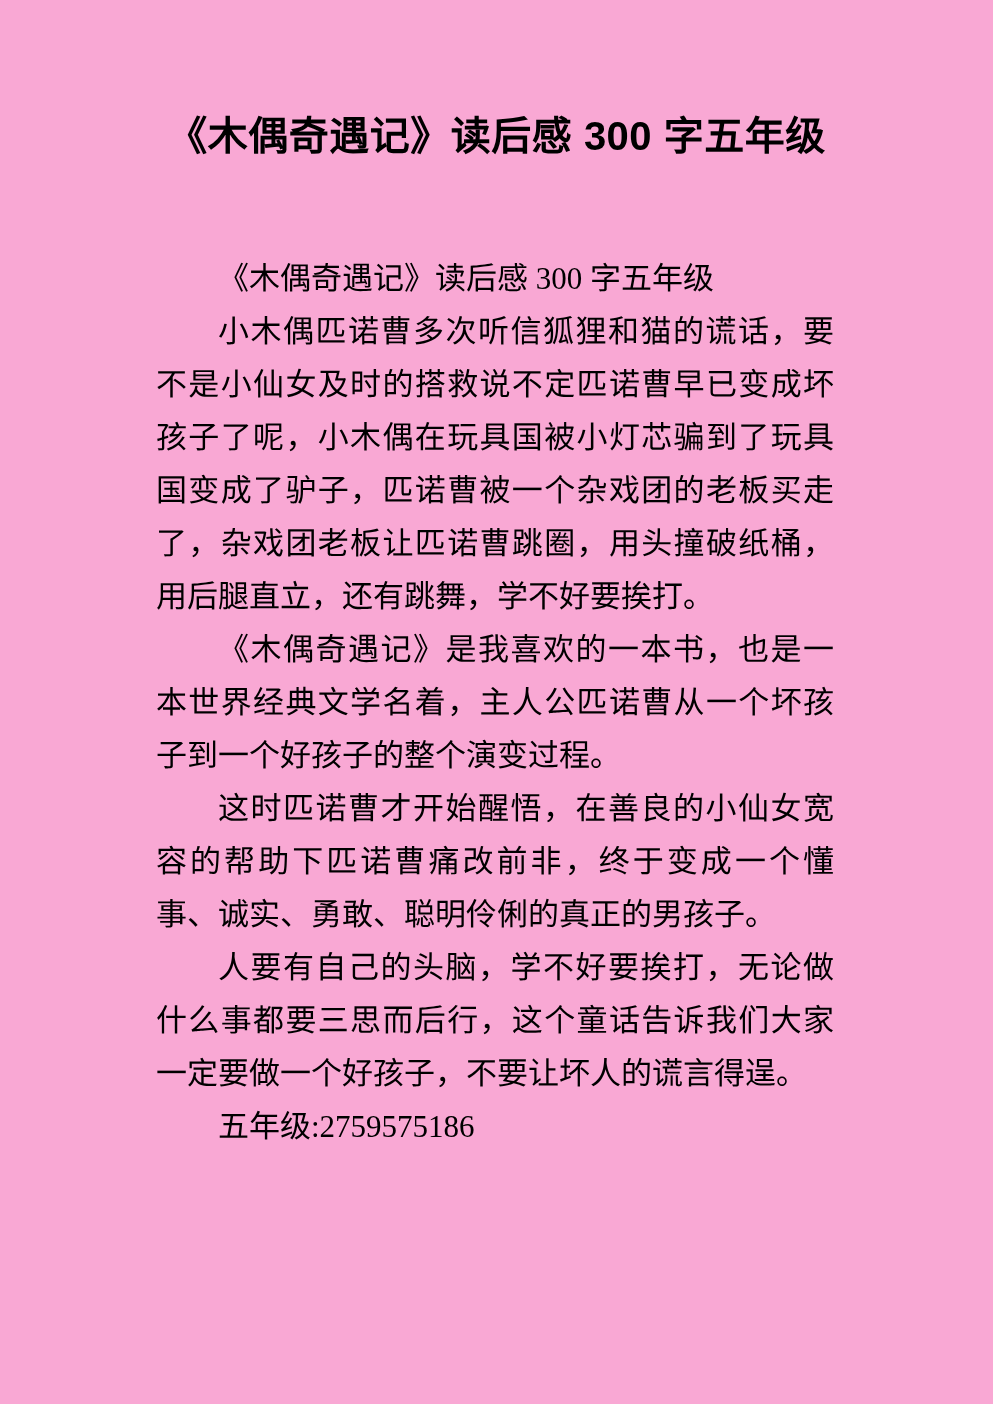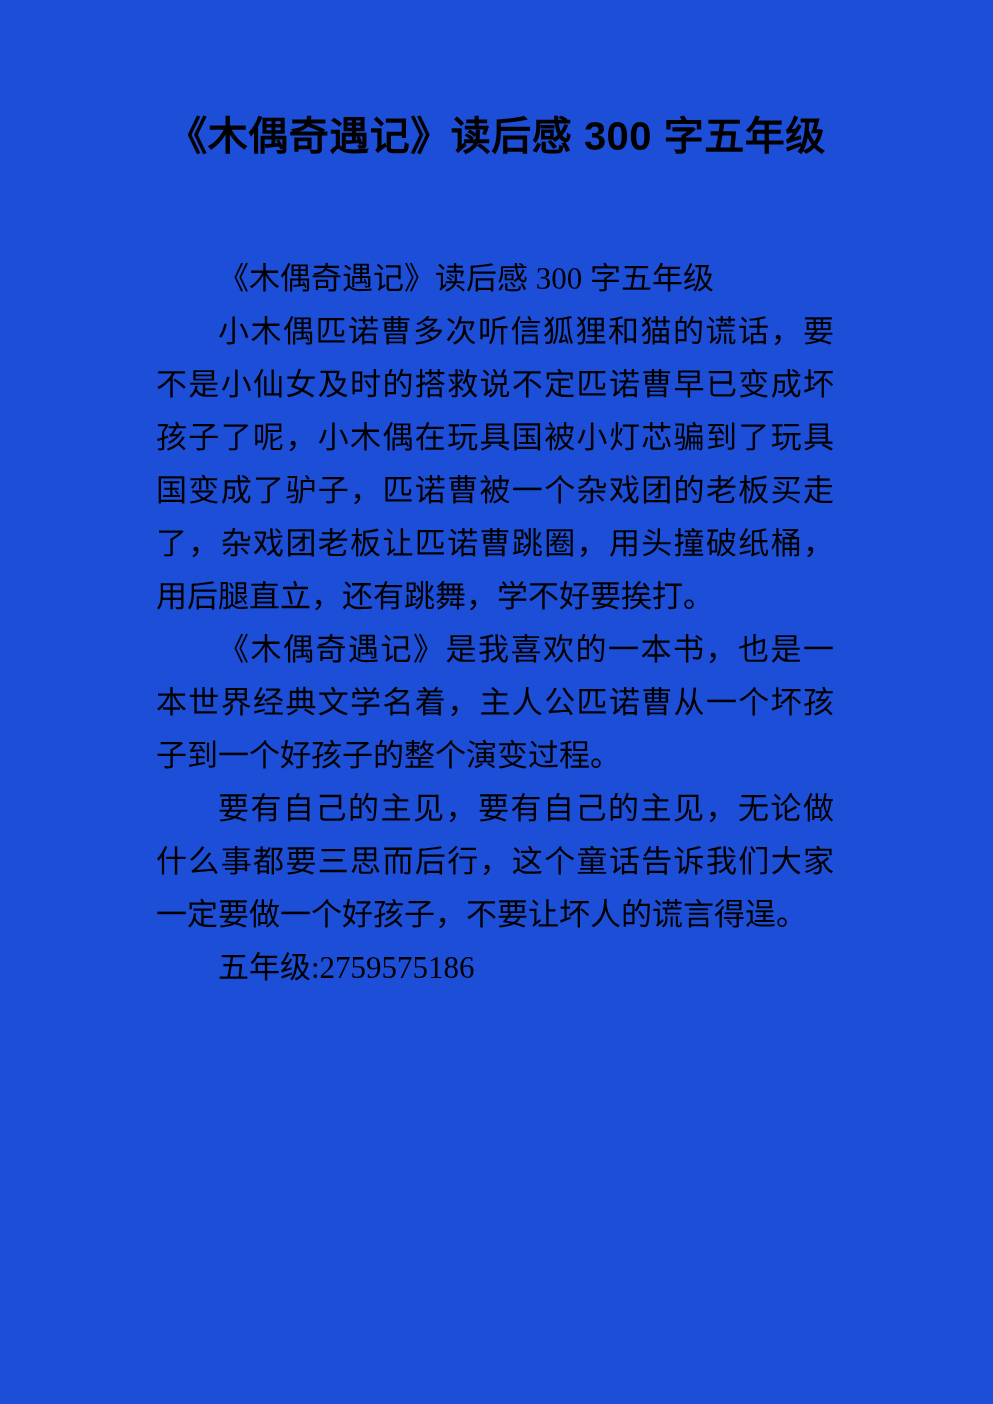--- a/index.html
+++ b/index.html
@@ -10,21 +10,21 @@
     width: 993px;
     height: 1404px;
     background: #ffffff;
     color: #000000;
     overflow: hidden;
   }
   .page {
     position: relative;
     width: 993px;
     height: 1404px;
-    background: #1d4ed8;
+    background: #f9a8d4;
   }
   .doc-title {
     margin: 0;
     padding-top: 110px;
     font-family: "Liberation Sans", "DejaVu Sans", sans-serif;
     font-weight: 700;
     font-size: 40px;
     line-height: 52px;
     text-align: center;
     letter-spacing: 0.5px;
@@ -51,17 +51,18 @@
 </head>
 <body>
 
 <div class="page">
   <h1 class="doc-title">《木偶奇遇记》读后感 300 字五年级</h1>
 
   <div class="doc-body">
     <p>《木偶奇遇记》读后感 300 字五年级</p>
     <p>小木偶匹诺曹多次听信狐狸和猫的谎话，要不是小仙女及时的搭救说不定匹诺曹早已变成坏孩子了呢，小木偶在玩具国被小灯芯骗到了玩具国变成了驴子，匹诺曹被一个杂戏团的老板买走了，杂戏团老板让匹诺曹跳圈，用头撞破纸桶，用后腿直立，还有跳舞，学不好要挨打。</p>
     <p>《木偶奇遇记》是我喜欢的一本书，也是一本世界经典文学名着，主人公匹诺曹从一个坏孩子到一个好孩子的整个演变过程。</p>
-    <p>要有自己的主见，要有自己的主见，无论做什么事都要三思而后行，这个童话告诉我们大家一定要做一个好孩子，不要让坏人的谎言得逞。</p>
+    <p>这时匹诺曹才开始醒悟，在善良的小仙女宽容的帮助下匹诺曹痛改前非，终于变成一个懂事、诚实、勇敢、聪明伶俐的真正的男孩子。</p>
+    <p>人要有自己的头脑，学不好要挨打，无论做什么事都要三思而后行，这个童话告诉我们大家一定要做一个好孩子，不要让坏人的谎言得逞。</p>
 
     <p class="signature">五年级:2759575186</p>
   </div>
 </div>
 
 </body></html>

